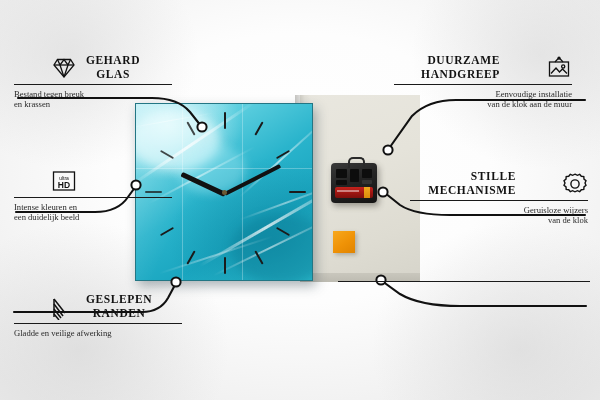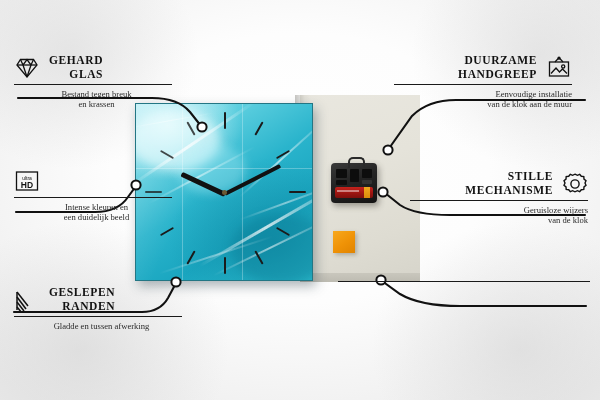--- a/index.html
+++ b/index.html
@@ -165,38 +165,38 @@
   .f-title {
     font-family: "Liberation Serif", serif;
     font-weight: bold;
     font-size: 11.5px;
     letter-spacing: .6px;
     color: #121212;
     line-height: 13.5px;
     text-transform: uppercase;
     white-space: pre-line;
   }
-  .f-left .f-title { text-align: right; }
+  .f-left .f-title { text-align: center; }
   .f-right .f-title { text-align: right; }
   .f-rule {
     height: 1.4px;
     background: #1a1a1a;
     margin-top: 3px;
   }
   .f-desc {
     font-family: "Liberation Serif", serif;
     font-size: 8.6px;
     line-height: 10.6px;
     color: #2a2a2a;
     margin-top: 3.5px;
     white-space: pre-line;
   }
-  .f-left .f-desc { text-align: center; }
+  .f-left .f-desc { text-align: left; }
   .f-right .f-desc { text-align: right; }
-  .f-icon { width: 26px; height: 26px; flex: 0 0 26px; color:#111; }
+  .f-icon { width: 26px; height: 26px; flex: 0 0 26px; color:#111;margin-left:37px; }
   .f-icon svg { display:block; width:26px; height:26px; }
 </style>
 </head>
 <body>
 
 <div id="stage">
 
   <div class="vignette vig-tl"></div>
   <div class="vignette vig-tr"></div>
   <div class="vignette vig-bl"></div>
@@ -307,38 +307,38 @@
           <text x="13" y="12" text-anchor="middle" font-family="Liberation Sans, sans-serif" font-size="5" fill="currentColor">ultra</text>
           <text x="13" y="19.6" text-anchor="middle" font-family="Liberation Sans, sans-serif" font-size="8.5" font-weight="bold" fill="currentColor">HD</text>
         </svg>
       </span>
     </div>
     <div class="f-rule" style="width:158px;"></div>
     <div class="f-desc">Intense kleuren en
 een duidelijk beeld</div>
   </div>
 
-  <div class="feature f-left" style="left:14px; top:286px; width:175px;">
+  <div class="feature f-left" style="left:14px; top:293px; width:175px;">
     <div class="f-head">
       <span class="f-icon">
         <svg viewBox="0 0 26 26">
             <g stroke="currentColor" stroke-width="1.5" fill="none">
           <path d="M3 5 L14 19"></path>
               <path d="M3 10 L12 22"></path>
               <path d="M3 15 L10 24"></path>
               <path d="M3 20 L8 26"></path>
           <path d="M3 5 L3 23"></path>
         </g>
           </svg>
       </span>
       <span class="f-title">GESLEPEN
 RANDEN</span>
     </div>
     <div class="f-rule" style="width:168px;"></div>
-    <div class="f-desc">Gladde en tussen afwerking</div>
+    <div class="f-desc">Gladde en veilige afwerking</div>
   </div>
 
   <div class="feature f-right" style="right:28px; top:54px; width:178px;">
     <div class="f-head">
       <span class="f-title">DUURZAME
 HANDGREEP</span>
       <span class="f-icon">
         <svg viewBox="0 0 26 26">
             <g fill="none" stroke="currentColor" stroke-width="1.3">
           <rect x="3.5" y="7" width="19" height="14"></rect>

